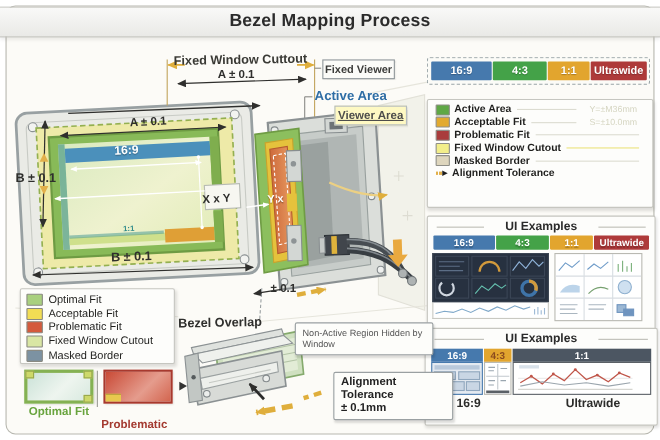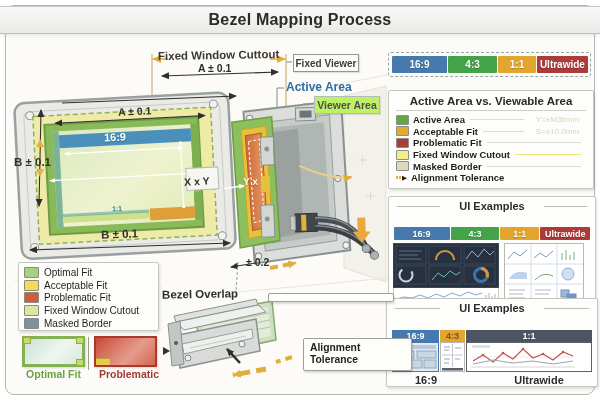--- a/index.html
+++ b/index.html
@@ -26,21 +26,21 @@
   .lrow .sw{width:11px;height:8px;border:1px solid #8f8f88;border-radius:1px;flex:none;margin-right:4px;}
   .lrow .lt{font-size:9.5px;font-weight:bold;color:#1f1f1d;}
   .lrow .ln{flex:1;border-top:1.3px solid #dcdcd1;margin:0 5px;}
   .lrow .ln.yel{border-color:#ece37c;}
   .lrow .nt{width:57px;font-size:8px;color:#d5d5c1;text-align:center;flex:none;}
   .tolicon{width:11px;height:8px;flex:none;margin-right:4px;display:flex;align-items:center;}
   .tolicon .d{width:7px;height:3px;background:repeating-linear-gradient(90deg,#e2b04a 0 2px,transparent 2px 3.5px);}
   .tolicon .a{font-size:6.5px;color:#1c1c1c;line-height:1;}
   
   #uitop{left:388px;top:196px;width:206px;height:103px;}
-  .exhd{display:flex;align-items:center;gap:19px;padding:3px 8px 15px;}
+  .exhd{display:flex;align-items:center;gap:19px;padding:3px 8px 2px;}
   .exhd .line{flex:1;border-top:1.2px solid #bdbdb6;}
   .exhd .tx{font-size:11px;font-weight:bold;color:#2b2b2b;}
   #uitop .aspectbar{width:auto;margin:0 4px;height:13px;}
   #uitop .aspectbar .seg{font-size:9px;}
   .thumbrow{display:flex;gap:5px;margin:3px 4px 0;}
   .darkthumb{width:106px;}
   .darkthumb .scr{height:45px;background:#273140;border:1px solid #3c4654;box-sizing:border-box;}
   .darkthumb .spark{height:15px;background:#ffffff;border:1px solid #c9c9c2;border-top:none;box-sizing:border-box;}
   .gridthumb{width:80px;height:62px;background:#ffffff;border:1px solid #b9b9b2;box-sizing:border-box;}
   
@@ -62,35 +62,35 @@
   .frow .sw{width:13px;height:9px;border:1px solid #8a8a82;border-radius:1px;margin-right:5px;flex:none;}
   .frow .lt{font-size:10px;color:#1f1f1d;}
   
   .fitbox{position:absolute;z-index:2;box-sizing:border-box;}
   #optbox{left:22px;top:336px;width:63px;height:31px;border:3.5px solid #84b153;background:linear-gradient(135deg,#cbe2d8,#eef5ef 55%,#d8e9df);box-shadow:1px 1px 2px rgba(0,0,0,.15);}
   #optbox .c{position:absolute;width:6px;height:5px;background:#cdd96a;border:1px solid #9aa84e;}
   #probbox{left:94px;top:336px;width:63px;height:31px;border:2px solid #a8392e;background:linear-gradient(135deg,#c94a36,#e59c8d 60%,#d3654f);box-shadow:1px 1px 2px rgba(0,0,0,.15);}
   #probbox .y{position:absolute;left:0;bottom:0;width:14px;height:6px;background:#e8c94e;border-top:1px solid #b7a13a;}
   #fitdivider{position:absolute;z-index:2;left:88px;top:337px;width:1.3px;height:33px;background:#9a9a93;}
   #optlabel{left:22px;top:368px;width:63px;text-align:center;font-size:10.5px;color:#69a43e;}
-  #problabel{left:92px;top:368px;width:67px;text-align:right;font-size:10.5px;color:#a43a30;}
+  #problabel{left:92px;top:380px;width:67px;text-align:left;font-size:10.5px;color:#a43a30;}
   
   .callout{position:absolute;z-index:3;background:#fdfdfa;border:1.5px solid #9aa0a2;border-radius:2px;box-shadow:1px 2px 2px rgba(0,0,0,.13);padding:3px 6px 4px;}
   #masked{left:268px;top:293px;width:112px;}
   #masked .t1{font-size:10.5px;font-weight:bold;color:#222;}
   #masked .t2{font-size:8.3px;color:#555;line-height:1.2;margin-top:1px;}
   #aligncall{left:303px;top:338px;width:95px;}
   #aligncall .t1{font-size:10.3px;font-weight:bold;color:#222;line-height:1.15;}
   #aligncall .t2{font-size:10.3px;font-weight:bold;color:#222;}
   
   #l-fwc{left:158px;top:49px;font-size:11.5px;transform:rotate(-1deg);color:#3a3a35;}
   #l-atop{left:198px;top:62px;font-size:10.5px;}
   #l-fareas{left:293px;top:54px;width:64px;height:16px;font-size:10px;color:#3c3c3a;}
   #l-aarea{left:286px;top:80px;font-size:12px;color:#2e6da4;text-shadow:0 0 2px #fff;}
-  #l-varea{left:314px;top:96px;width:64px;height:16px;font-size:10.5px;color:#4e4e4c;background:#bef264;border-color:#b4bbbf;}
+  #l-varea{left:304px;top:96px;width:64px;height:16px;font-size:10.5px;color:#4e4e4c;background:#fef9c3;border-color:#b4bbbf;text-decoration:underline;}
   #l-apanel{left:118px;top:105px;font-size:10.5px;transform:rotate(-3deg);}
   #l-bleft{left:14px;top:156px;font-size:11.5px;}
   #l-169{left:104px;top:131px;font-size:11px;color:#fff;transform:rotate(-3deg);text-shadow:0 1px 1px rgba(0,0,0,.3);}
   #l-xy{left:184px;top:175px;font-size:10.5px;transform:rotate(-3deg);}
   #l-11{left:112px;top:205px;font-size:7px;color:#2e8a8a;transform:rotate(-3deg);font-weight:bold;}
   #l-yx{left:243px;top:176px;font-size:10px;color:#fff;transform:rotate(-2deg);text-shadow:0 1px 1px rgba(0,0,0,.35);}
   #l-bbot{left:101px;top:228px;font-size:11.5px;transform:rotate(-2deg);}
   #l-tol{left:246px;top:256px;font-size:10.5px;}
   #l-bezel{left:162px;top:288px;font-size:11.5px;transform:rotate(-1deg);}
 </style>
@@ -246,40 +246,41 @@
 <div class="boxlbl" id="l-fareas">Fixed Viewer</div>
 <div class="lbl" id="l-aarea">Active Area</div>
 <div class="boxlbl" id="l-varea">Viewer Area</div>
 <div class="lbl" id="l-apanel">A ± 0.1</div>
 <div class="lbl" id="l-bleft">B ± 0.1</div>
 <div class="lbl" id="l-169">16:9</div>
 <div class="lbl" id="l-xy">X x Y</div>
 <div class="lbl" id="l-11">1:1</div>
 <div class="lbl" id="l-yx">Y x</div>
 <div class="lbl" id="l-bbot">B ± 0.1</div>
-<div class="lbl" id="l-tol">± 0.2</div>
+<div class="lbl" id="l-tol">± 0.1</div>
 <div class="lbl" id="l-bezel">Bezel Overlap</div>
 
 <div class="callout" id="masked">
+  <div class="t2">Non-Active Region Hidden by Window</div>
 </div>
 <div class="callout" id="aligncall">
   <div class="t1">Alignment Tolerance</div>
+  <div class="t2">± 0.1mm</div>
 </div>
 
 <div id="dashedbox">
   <div class="aspectbar">
     <span class="seg s0" style="background: rgb(70, 121, 173);">16:9</span>
     <span class="seg s1" style="background: rgb(68, 162, 72);">4:3</span>
     <span class="seg s2" style="background: rgb(226, 165, 46);">1:1</span>
     <span class="seg s3" style="background: rgb(174, 58, 58);">Ultrawide</span>
   </div>
 </div>
 
 <div class="panel" id="compare">
-  <div class="hd">Active Area vs. Viewable Area</div>
   <div class="rows">
     <div class="lrow">
       <span class="sw" style="background: rgb(95, 168, 69);"></span>
       <span class="lt">Active Area</span>
       <span class="ln"></span>
       <span class="nt">Y=±M36mm</span>
     </div>
     <div class="lrow">
       <span class="sw" style="background: rgb(226, 170, 47);"></span>
       <span class="lt">Acceptable Fit</span>

